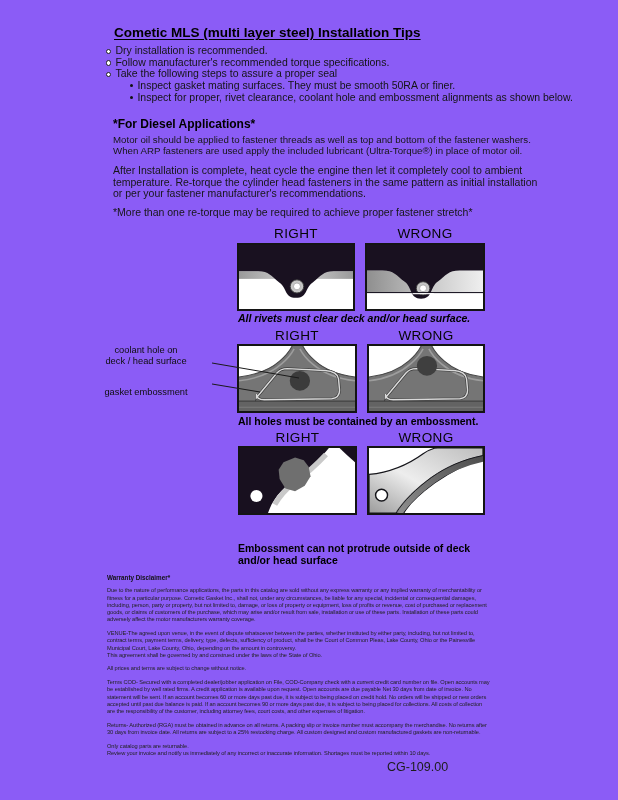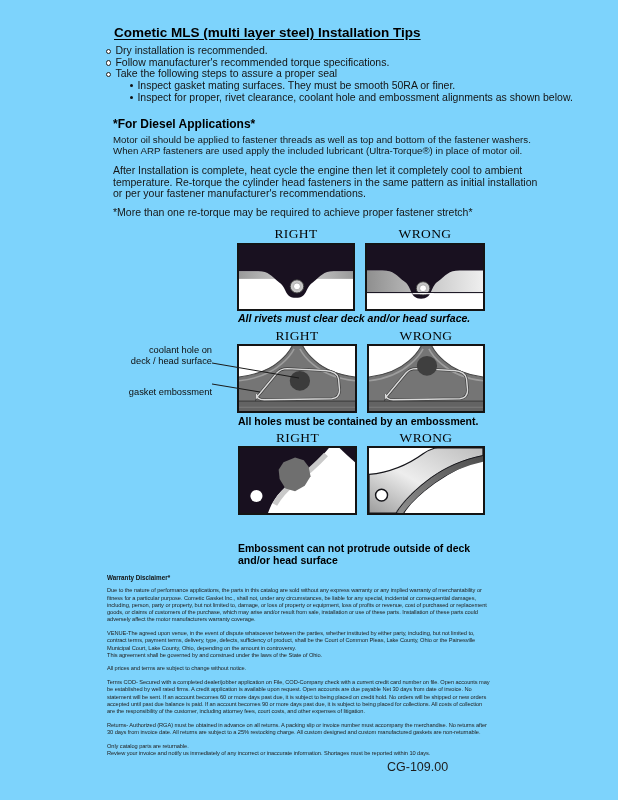--- a/index.html
+++ b/index.html
@@ -1,17 +1,17 @@
 <!DOCTYPE html>
 <html><head>
 <meta charset="utf-8">
 <style>
   html,body{margin:0;padding:0;background:#fff;}
   .page{
-    position:relative;width:618px;height:800px;background:#7dd3fc;overflow:hidden;
+    position:relative;width:618px;height:800px;background:#8b5cf6;overflow:hidden;
     font-family:"Liberation Sans","DejaVu Sans",sans-serif;color:#111;
   }
   .abs{position:absolute;}
   .doc-title{
     left:114px;top:25px;font-size:13.5px;font-weight:700;color:#000;
     text-decoration:underline;text-underline-offset:2px;white-space:nowrap;
   }
   .bullets{left:106px;top:45px;font-size:10.5px;line-height:11.7px;color:#141414;}
   .b-row{display:flex;align-items:flex-start;white-space:nowrap;}
   .b-row.sub{margin-left:24px;}
@@ -21,25 +21,25 @@
   }
   .dot-full{
     flex:0 0 auto;width:3.4px;height:3.4px;border-radius:50%;
     margin:3.8px 4px 0 0;background:#111;
   }
   .diesel-h{left:113px;top:117px;font-size:12px;font-weight:700;color:#000;white-space:nowrap;}
   .para{left:113px;color:#161616;white-space:nowrap;}
   .p1{top:134px;font-size:9.7px;line-height:11.4px;}
   .p2{top:165px;font-size:10.5px;line-height:11.5px;}
   .p3{top:206px;font-size:10.5px;}
-  .dg-label{font-size:13.5px;letter-spacing:.4px;color:#050505;text-align:center;white-space:nowrap;font-family:Liberation Serif, serif;}
+  .dg-label{font-size:13.5px;letter-spacing:.4px;color:#050505;text-align:center;white-space:nowrap;}
   .panel{border:2px solid #141414;box-sizing:border-box;background:#fff;}
   .panel svg{display:block;width:100%;height:100%;}
   .caption{font-size:10.5px;font-weight:700;color:#000;line-height:11.5px;white-space:nowrap;}
-  .ann-label{font-size:9.3px;line-height:10.6px;color:#0e0e0e;text-align:right;white-space:nowrap;}
+  .ann-label{font-size:9.3px;line-height:10.6px;color:#0e0e0e;text-align:center;white-space:nowrap;}
   .legal{left:107px;top:574px;width:420px;color:#222;}
   .legal-h{font-size:6.3px;font-weight:700;margin-bottom:6px;color:#111;}
   .legal p{margin:0 0 6.4px 0;}
   .legal .ln{font-size:5.7px;line-height:7.25px;letter-spacing:-0.08px;white-space:nowrap;}
   .page-code{left:387px;top:760px;font-size:12.5px;color:#1c1c1c;white-space:nowrap;}
 </style>
 </head>
 <body>
 
 <div class="page">

